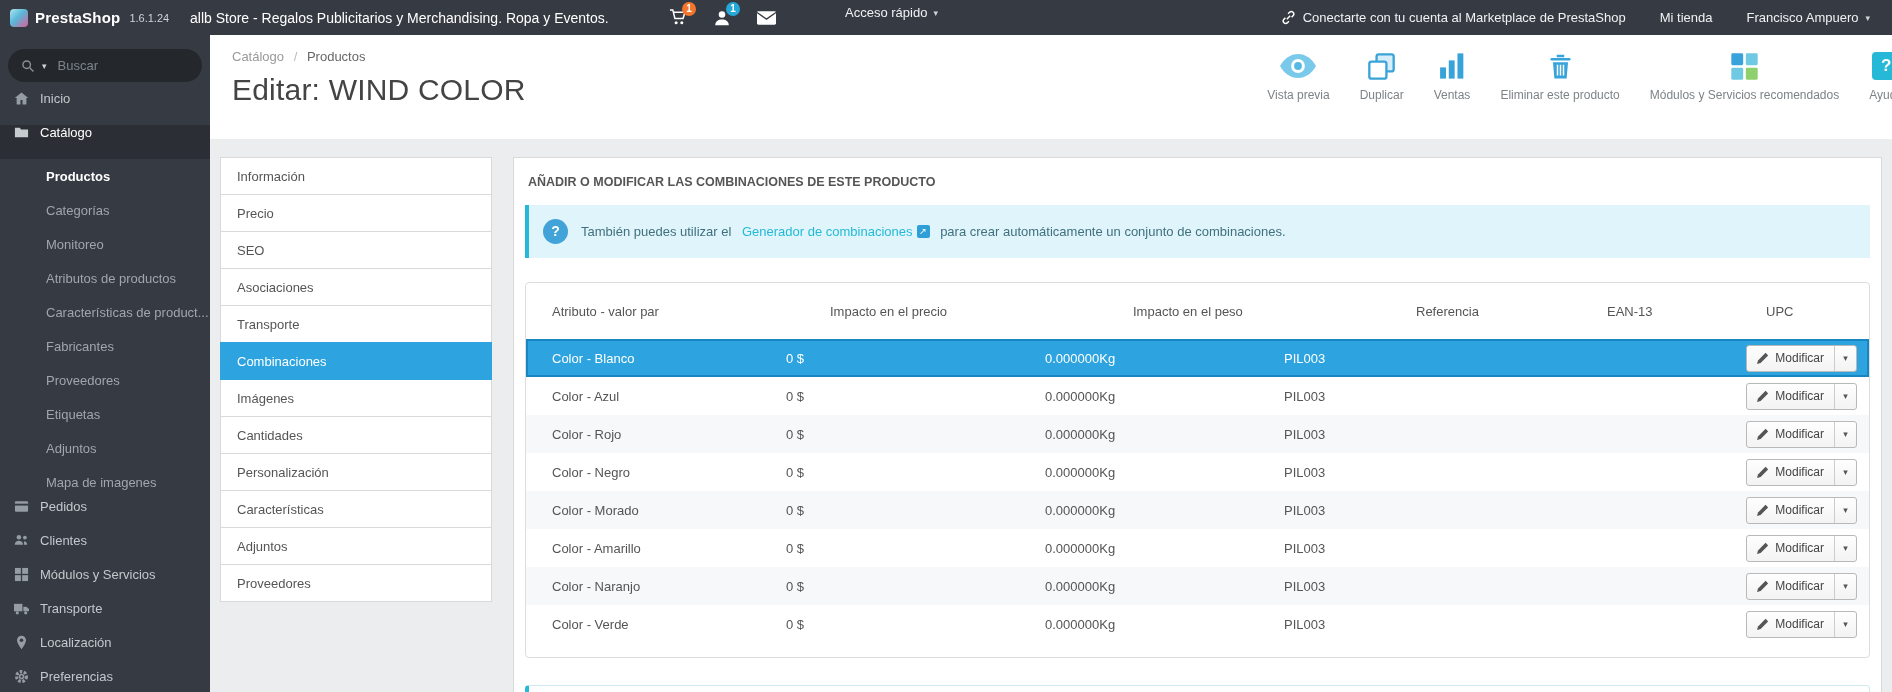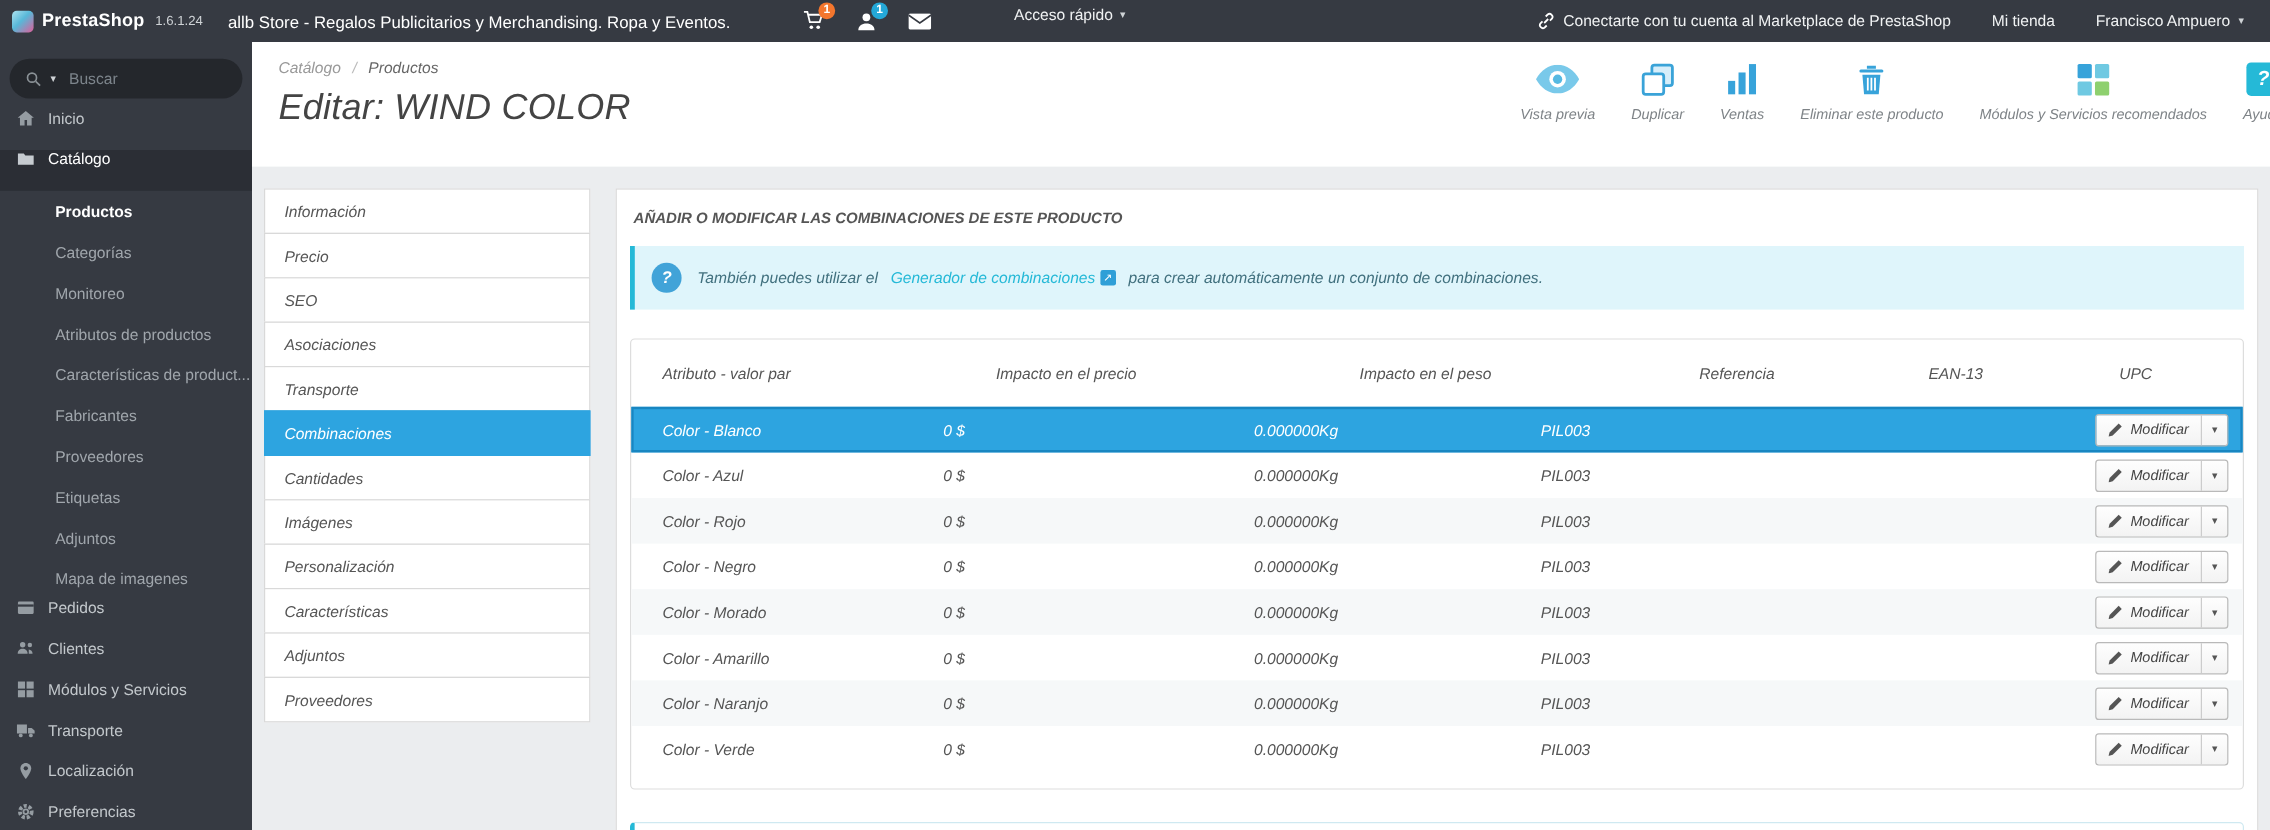--- a/index.html
+++ b/index.html
@@ -27,21 +27,21 @@
   #sidebar { position:absolute; top:35px; left:0; width:210px; height:657px; background:#363a42; z-index:20; }
   .search-box { margin:14px 8px 9px 8px; height:33px; background:#24272c; border-radius:17px; display:flex; align-items:center; padding:0 13px; gap:7px; color:#7d858c; cursor:text; }
   .search-box .ph { margin-left:4px; }
   .menu-item { height:34px; display:flex; align-items:flex-start; gap:11px; padding-left:14px; color:#c3c8cc; cursor:pointer; }
   .menu-item svg { flex:none; }
   .menu-item.open { background:#2b2e35; color:#fff; }
   .sub-item { height:34px; display:flex; align-items:center; padding-left:46px; color:#a0a6ac; cursor:pointer; }
   .sub-item.selected { color:#fff; font-weight:bold; }
 
   
-  #main { position:absolute; top:35px; left:210px; width:1682px; height:657px;font-style:italic; }
+  #main { position:absolute; top:35px; left:210px; width:1682px; height:657px; }
   .page-head { position:relative; height:104px; background:#fff; padding:14px 0 0 22px; }
   .breadcrumb { font-size:13px; color:#999; }
   .breadcrumb .sep { margin:0 6px; color:#bbb; }
   .breadcrumb .cur { color:#666; }
   .page-title { margin-top:9px; font-size:30px; font-weight:400; color:#444; letter-spacing:.2px; }
   .toolbar { position:absolute; top:16px; right:-26px; display:flex; align-items:flex-start; }
   .tool { display:flex; flex-direction:column; align-items:center; gap:7px; padding:0 15px; color:#7e8387; font-size:12px; white-space:nowrap; cursor:pointer; }
   .tool .ic { height:30px; display:flex; align-items:center; }
   .help-sq { width:28px; height:28px; background:#25b9d7; border-radius:4px; color:#fff; font-weight:bold; font-size:17px; line-height:28px; text-align:center; }
 
@@ -288,22 +288,22 @@
   </div>
 
   <div class="content">
     <div class="tabs" id="product-tabs">
         <div class="tab">Información</div>
         <div class="tab">Precio</div>
         <div class="tab">SEO</div>
         <div class="tab">Asociaciones</div>
         <div class="tab">Transporte</div>
         <div class="tab selected">Combinaciones</div>
+        <div class="tab">Imágenes</div>
         <div class="tab">Cantidades</div>
-        <div class="tab">Imágenes</div>
         <div class="tab">Personalización</div>
         <div class="tab">Características</div>
         <div class="tab">Adjuntos</div>
         <div class="tab">Proveedores</div>
       </div>
 
     <div class="panel">
       <div class="panel-title">AÑADIR O MODIFICAR LAS COMBINACIONES DE ESTE PRODUCTO</div>
 
       <div class="info-box">

